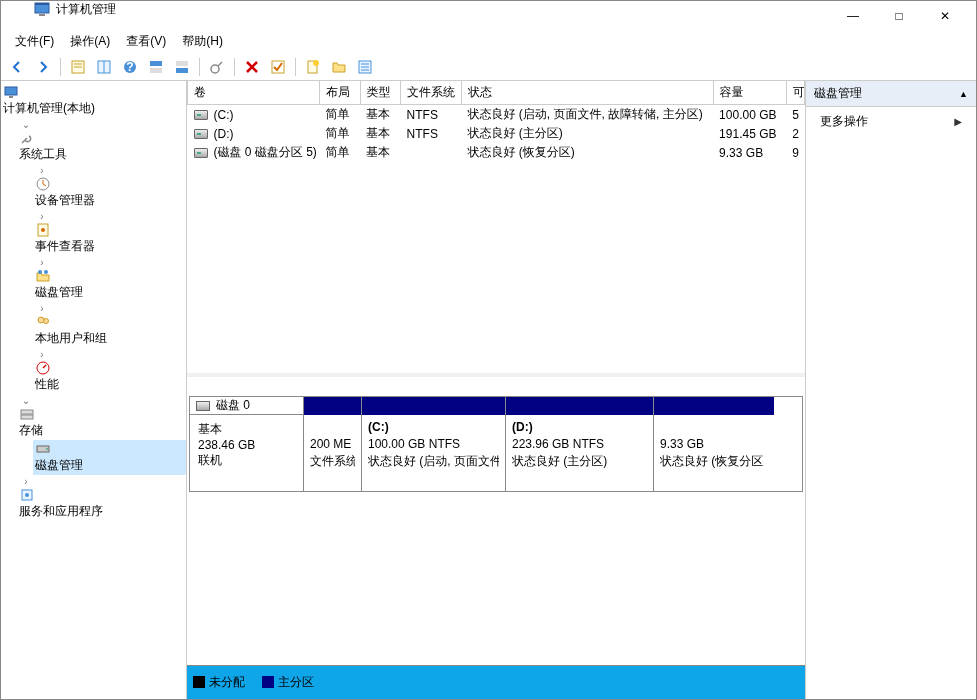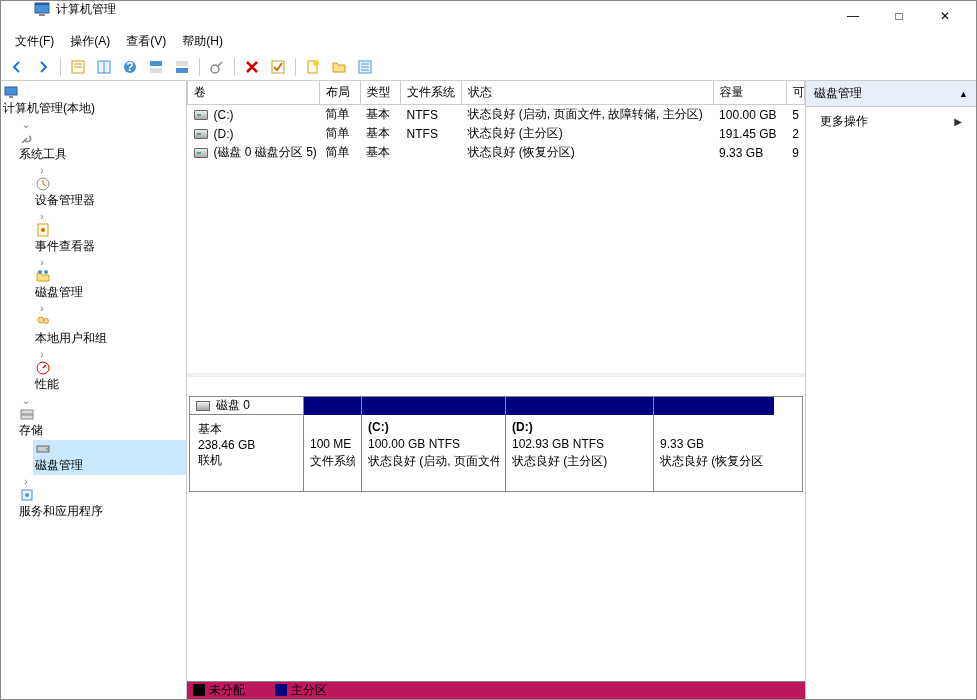--- a/index.html
+++ b/index.html
@@ -46,21 +46,21 @@
 .disk-header .stripe { height: 18px; margin: -6px -8px 6px -8px; background: #fff; border-bottom: 1px solid #888; display:flex; align-items:center; padding-left:6px; }
 .disk-header .dicon { width: 14px; height: 10px; background: linear-gradient(#eee,#aaa); border: 1px solid #666; display:inline-block; margin-right:6px; }
 .parts { flex: 1; display: flex; }
 .part { border-right: 1px solid #888; padding: 0; display: flex; flex-direction: column; overflow: hidden; }
 .part:last-child { border-right: none; }
 .part-top { height: 18px; background: #000080; }
 .part-body { padding: 4px 6px; font-size: 12px; line-height: 1.4; }
 .part-body .pline { white-space: nowrap; overflow: hidden; text-overflow: clip; }
 .plabel { font-weight: bold; }
 
-.legend { border-top: 1px solid #888; padding: 0 6px; display: flex; align-items: center; gap: 30px; background: #be185d; }
+.legend { border-top: 1px solid #888; padding: 8px 6px; display: flex; align-items: center; gap: 17px; background: #0ea5e9; }
 .legend .sw { width: 12px; height: 12px; display: inline-block; margin-right: 4px; vertical-align: -2px; }
 .sw.black { background: #000; }
 .sw.blue { background: #000080; }
 
 .actions-pane { width: 170px; display: flex; flex-direction: column; }
 .actions-header { background: #fff; border-bottom: 1px solid #ccc; padding: 3px 6px; font-weight: normal; border-left: 1px solid #ccc; }
 .actions-section { background: #e7eef7; padding: 4px 8px; border-bottom: 1px solid #ccc; display:flex; align-items:center; justify-content:space-between; }
 .actions-section .tri { font-size: 9px; }
 .actions-item { padding: 6px 14px; cursor: pointer; display: flex; align-items: center; justify-content: space-between; }
 .arrow-r { font-size: 10px; color: #333; }
@@ -361,37 +361,37 @@
             </div>
           <div>基本</div>
           <div>238.46 GB</div>
           <div>联机</div>
         </div>
         <div class="parts" id="parts-container">
             <div class="part" style="width: 58px;">
               <div class="part-top"></div>
               <div class="part-body">
                 <div class="pline">&nbsp;</div>
-                <div class="pline">100 ME</div>
+                <div class="pline">200 ME</div>
                 <div class="pline">文件系统</div>
               </div>
             </div>
             <div class="part" style="width: 144px;">
               <div class="part-top"></div>
               <div class="part-body">
                 <div class="pline plabel">(C:)</div>
                 <div class="pline">100.00 GB NTFS</div>
                 <div class="pline">状态良好 (启动, 页面文件</div>
               </div>
             </div>
             <div class="part" style="width: 148px;">
               <div class="part-top"></div>
               <div class="part-body">
                 <div class="pline plabel">(D:)</div>
-                <div class="pline">102.93 GB NTFS</div>
+                <div class="pline">223.96 GB NTFS</div>
                 <div class="pline">状态良好 (主分区)</div>
               </div>
             </div>
             <div class="part" style="width: 120px;">
               <div class="part-top"></div>
               <div class="part-body">
                 <div class="pline">&nbsp;</div>
                 <div class="pline">9.33 GB</div>
                 <div class="pline">状态良好 (恢复分区</div>
               </div>

